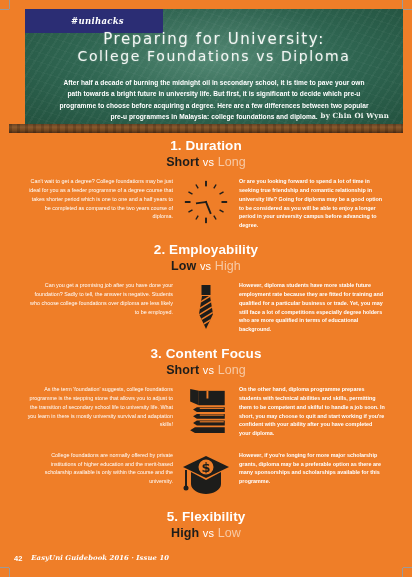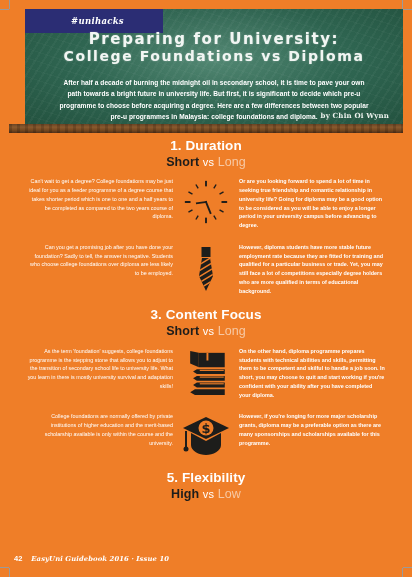--- a/index.html
+++ b/index.html
@@ -47,21 +47,21 @@
     position:absolute; left:0; top:0; width:138px; height:24px;
     background:#2b2d74; color:#ffffff;
     font-family:"DejaVu Serif", serif; font-style:italic; font-weight:bold;
     font-size:8.5px; letter-spacing:.3px;
     display:flex; align-items:center; padding-left:46px;
   }
 
   .chalk-title {
     position:absolute; left:0; right:0; top:22px;
     text-align:center; color:#f2f6f3;
-    font-family:"DejaVu Sans", sans-serif; font-weight:700;
+    font-family:"DejaVu Sans", sans-serif; font-weight:400;
     line-height:1.18; letter-spacing:1.6px;
     text-shadow:0 0 2px rgba(255,255,255,.35);
   }
   .chalk-title .l1 { display:block; font-size:15px; }
   .chalk-title .l2 { display:block; font-size:14px; margin-top:-1px; }
 
   .lede {
     position:absolute; left:34px; right:34px; top:68px;
     text-align:center; color:#ffffff;
     font-size:6.6px; line-height:1.72; font-weight:bold;
@@ -108,21 +108,21 @@
 
   .s1 { margin-top:6px; }
   .s2 { margin-top:13px; }
   .s3 { margin-top:13px; }
   .s4 { margin-top:13px; }
   .s5 { margin-top:13px; }
 
   
   .footer {
     position:absolute; left:14px; bottom:14px;
-    display:flex; align-items:center; gap:9px;
+    display:flex; align-items:flex-start; gap:9px;
     color:#ffffff;
   }
   .footer .pg { font-weight:bold; font-size:7.5px; }
   .footer .txt {
     font-family:"DejaVu Serif", serif; font-weight:bold;
     font-style:italic; font-size:6.8px; letter-spacing:.1px;
   }
 
   svg { display:block; }
 </style>
@@ -199,20 +199,28 @@
               <rect x="28" y="48" width="24" height="4" transform="rotate(-8 50 50)"></rect>
               <rect x="48" y="48" width="4" height="30" transform="rotate(-22 50 50)"></rect>
             </g>
           </svg>
         </div>
         <div class="col right">Or are you looking forward to spend a lot of time in seeking true friendship and romantic relationship in university life?  Going for diploma may be a good option to be considered as you will be able to enjoy a longer period in your university campus before advancing to degree.</div>
       </div>
     </div>
 
     <div class="s2">
+      <div class="sec-head">
+        <div class="sec-title">2. Employability</div>
+        <div class="sec-sub">
+          <span class="a">Low</span>
+          <span class="vs">vs</span>
+          <span class="b">High</span>
+        </div>
+      </div>
       <div class="row">
         <div class="col left">Can you get a promising job after you have done your foundation? Sadly to tell, the answer is negative. Students who choose college foundations over diploma are less likely to be employed.</div>
         <div class="icon-wrap">
           <svg width="34" height="50" viewBox="0 0 60 100" aria-hidden="true">
             <defs>
               <clipPath id="tieclip">
                 <path d="M22 26 L38 26 L44 62 L30 92 L16 62 Z"></path>
               </clipPath>
             </defs>
             <rect x="21" y="4" width="18" height="20" fill="#1d1d1b"></rect>

